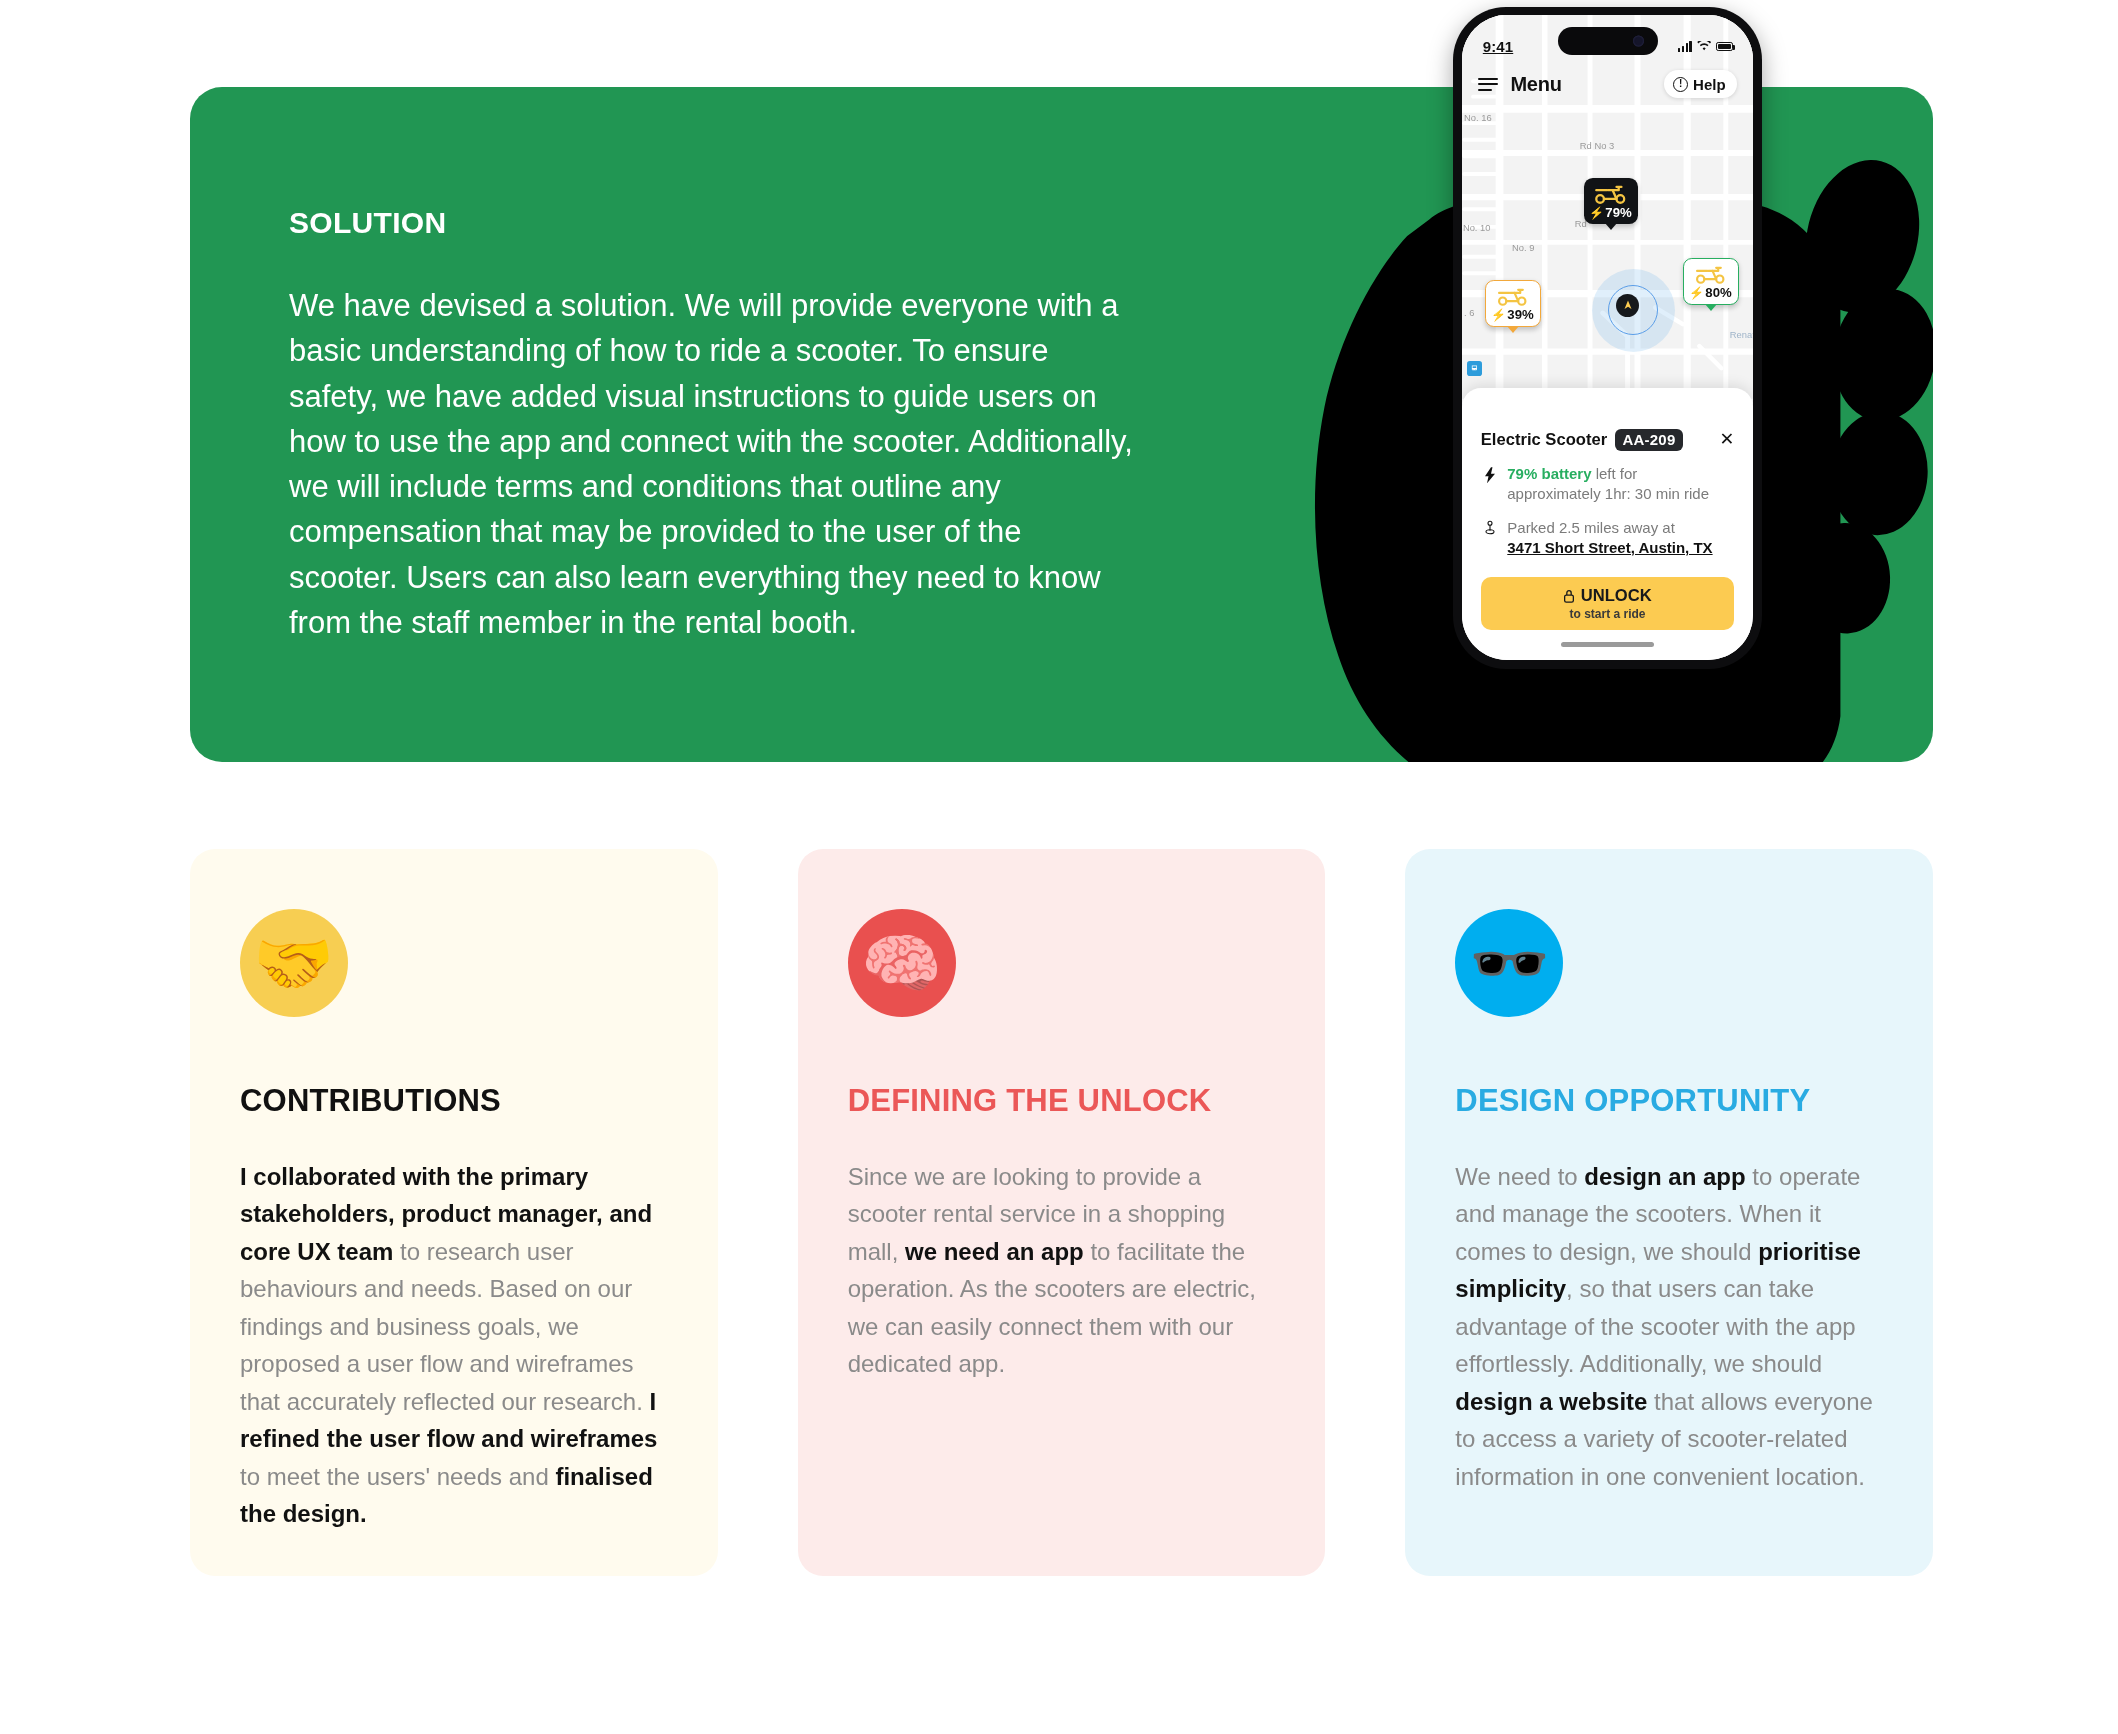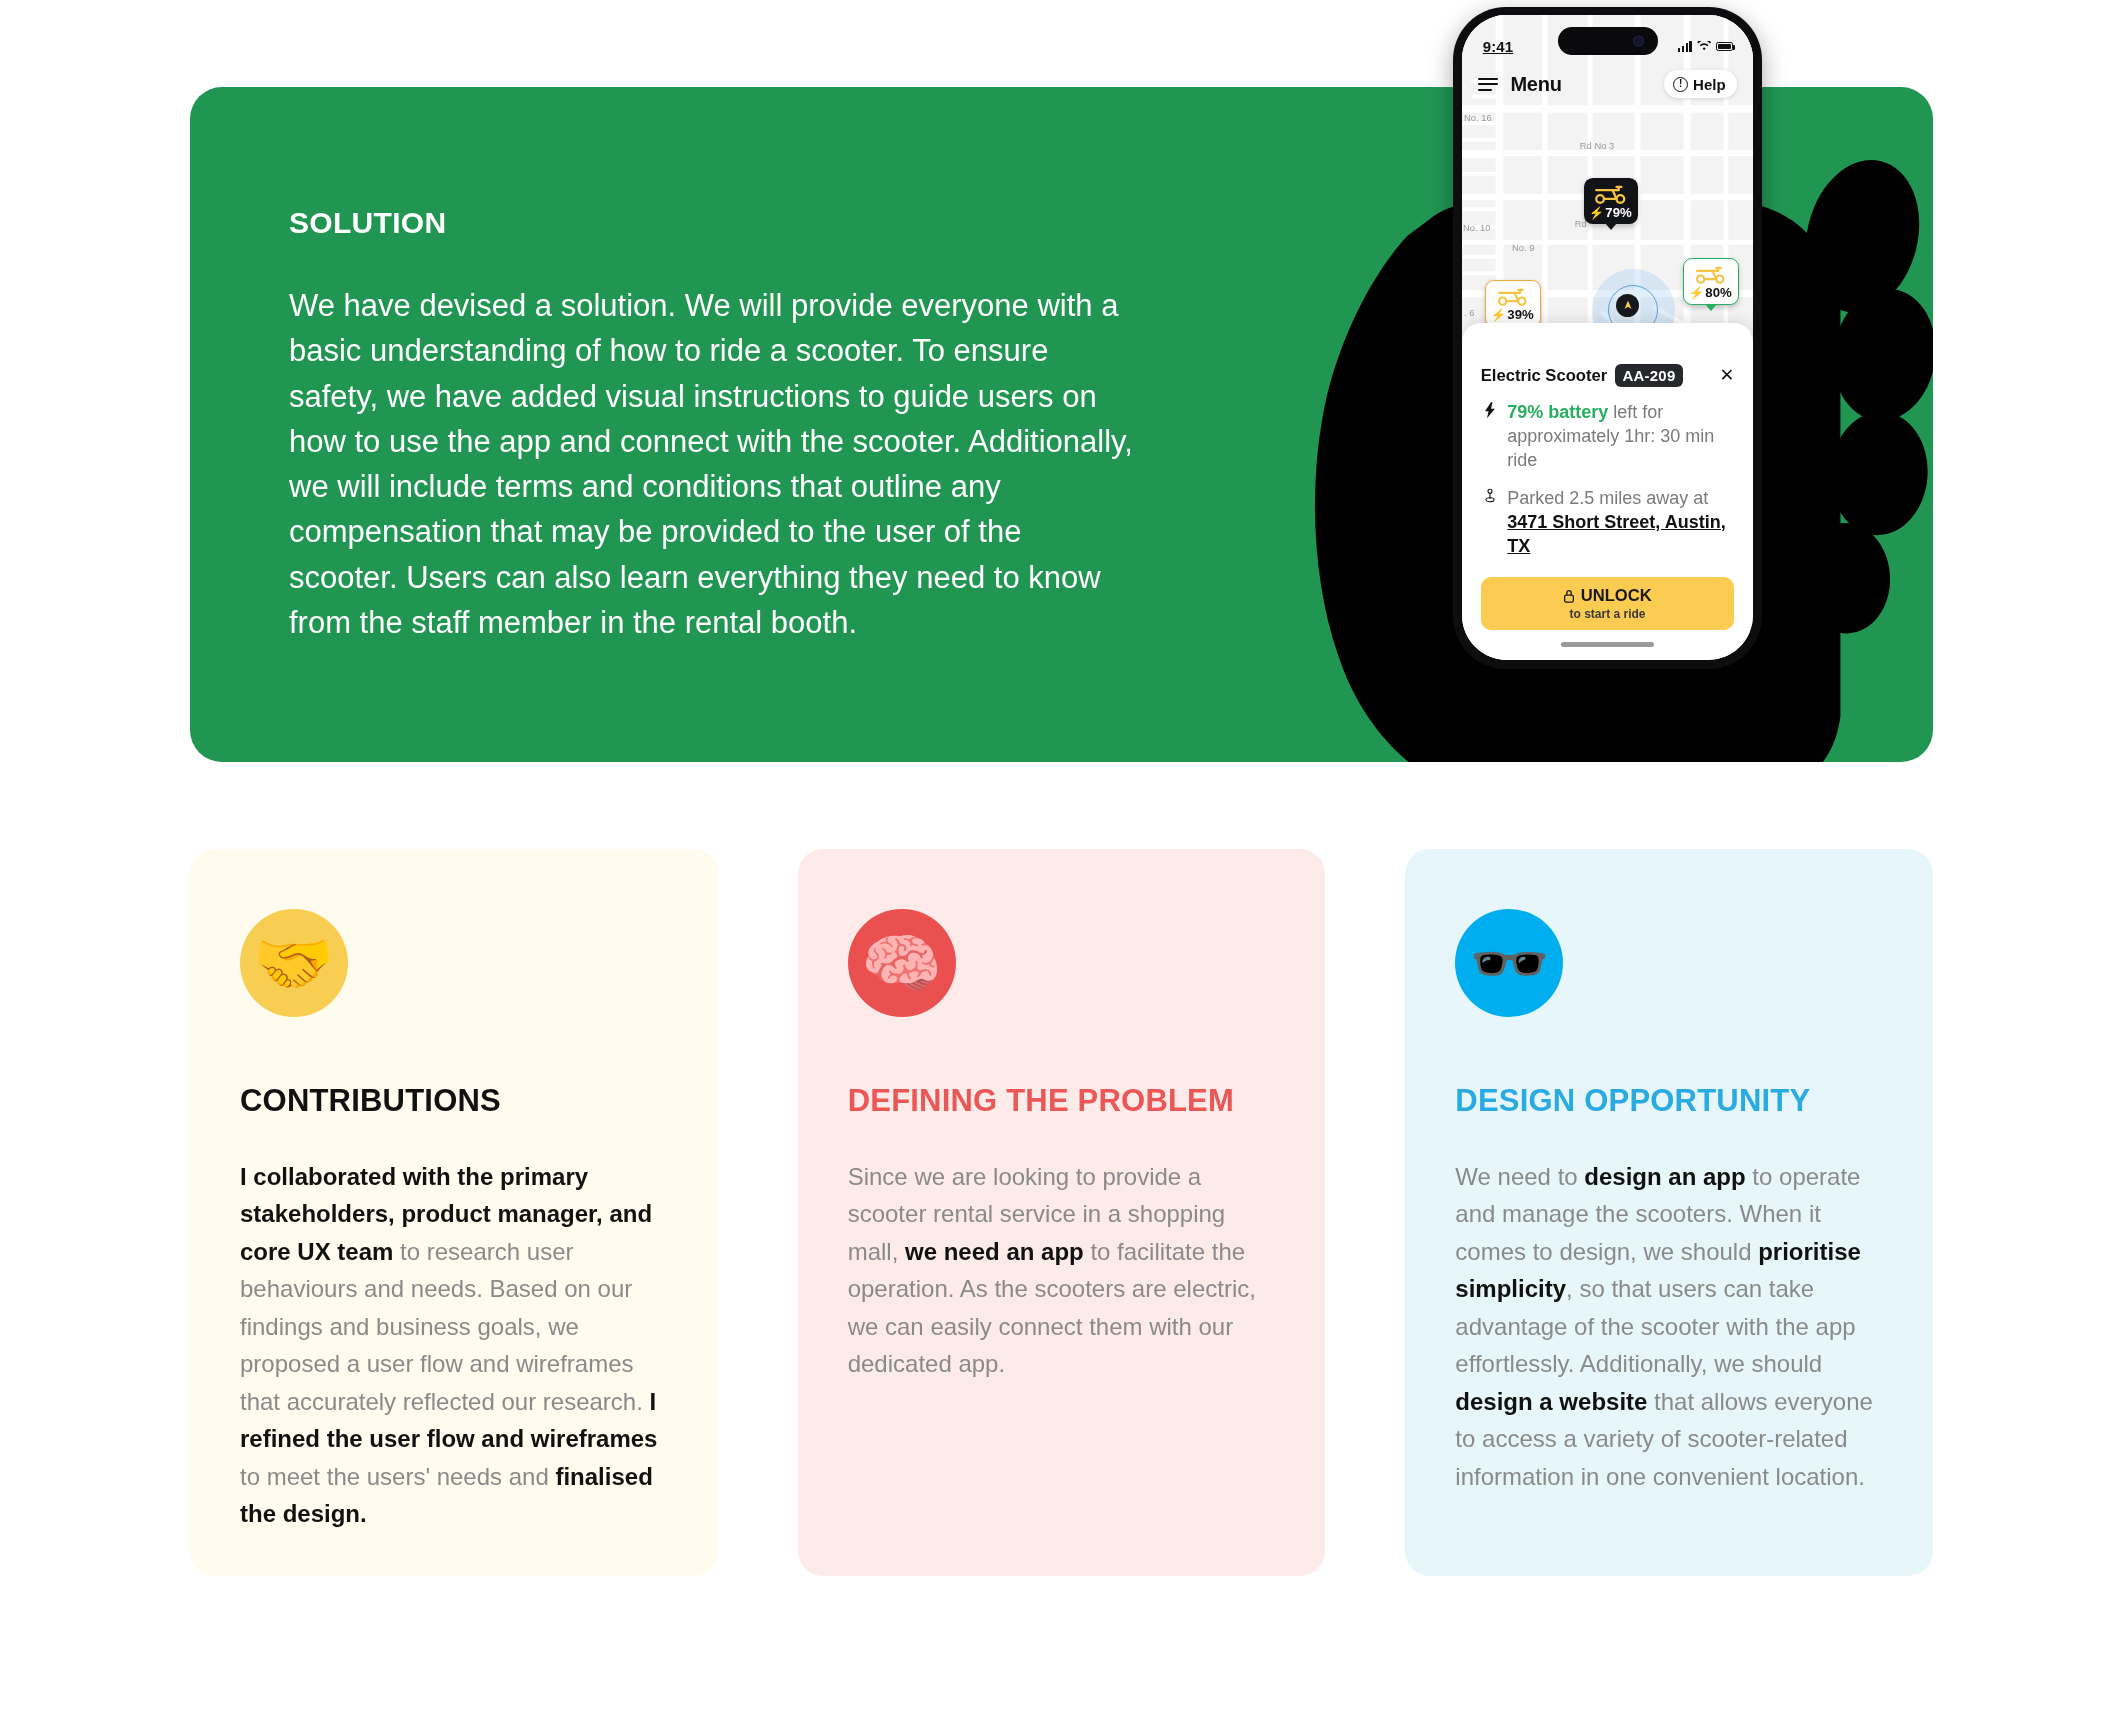--- a/index.html
+++ b/index.html
@@ -154,21 +154,21 @@
   }
   .sheet-head{ display:flex; align-items:center;margin-top:22px; }
   .sheet-title{ font-size:16.6px; font-weight:700; color:#111; }
   .plate {
     margin-left:7.7px; background:#26282c; color:#fff; border-radius:6px;
     padding: 2.8px 7.7px; font-size:15px; font-weight:700; letter-spacing:0.2px;
   }
   .sheet-close{ margin-left:auto; font-size:17.7px; color:#111; line-height:1; cursor:pointer; font-weight:400;}
   .sheet-row{ display:flex; gap:8.8px; margin-top:13.2px; }
   .row-ico{ width:17.7px; flex:0 0 17.7px; display:flex; justify-content:center; padding-top:2.2px;}
-  .row-txt{ font-size:18px; line-height:1.34; color:#7b7b7b; }
+  .row-txt{ font-size:15px; line-height:1.34; color:#7b7b7b; }
   .row-txt b{ color:#27AE60; font-weight:700;}
   .row-txt .addr{ color:#111; font-weight:700; text-decoration: underline; display:inline-block; }
   .unlock {
     margin-top:19px; background:#FCCB51; border-radius:10px;
     padding: 8.8px 0 9.4px; text-align:center; cursor:pointer;
   }
   .unlock-main{ font-size:16.6px; font-weight:700; color:#18191b; display:flex; align-items:center; justify-content:center; gap:5.5px;}
   .unlock-sub{ font-size:12px; font-weight:600; color:#3a3a3a; margin-top:1.1px;}
   .home-bar{ width:93px;height:4.4px;background:#9a9a9a;border-radius:2.8px;margin:12px auto 2.2px;}
 
@@ -436,21 +436,21 @@
           <span>🤝</span>
         </div>
       <h2 class="card-title">CONTRIBUTIONS</h2>
       <p class="card-body"><b>I collaborated with the primary stakeholders, product manager, and core UX team</b><span> to research user behaviours and needs. Based on our findings and business goals, we proposed a user flow and wireframes that accurately reflected our research. </span><b>I refined the user flow and wireframes</b><span> to meet the users' needs and </span><b>finalised the design.</b></p>
     </article>
 
     <article class="card pink">
       <div class="card-ico ico-red">
           <span>🧠</span>
         </div>
-      <h2 class="card-title">DEFINING THE PROBLEM</h2>
+      <h2 class="card-title">DEFINING THE UNLOCK</h2>
       <p class="card-body"><span>Since we are looking to provide a scooter rental service in a shopping mall, </span><b>we need an app</b><span> to facilitate the operation. As the scooters are electric, we can easily connect them with our dedicated app.</span></p>
     </article>
 
     <article class="card blue">
       <div class="card-ico ico-cyan">
           <span>🕶️</span>
         </div>
       <h2 class="card-title">DESIGN OPPORTUNITY</h2>
       <p class="card-body"><span>We need to </span><b>design an app</b><span> to operate and manage the scooters. When it comes to design, we should </span><b>prioritise simplicity</b><span>, so that users can take advantage of the scooter with the app effortlessly. Additionally, we should </span><b>design a website</b><span> that allows everyone to access a variety of scooter-related information in one convenient location.</span></p>
     </article>

